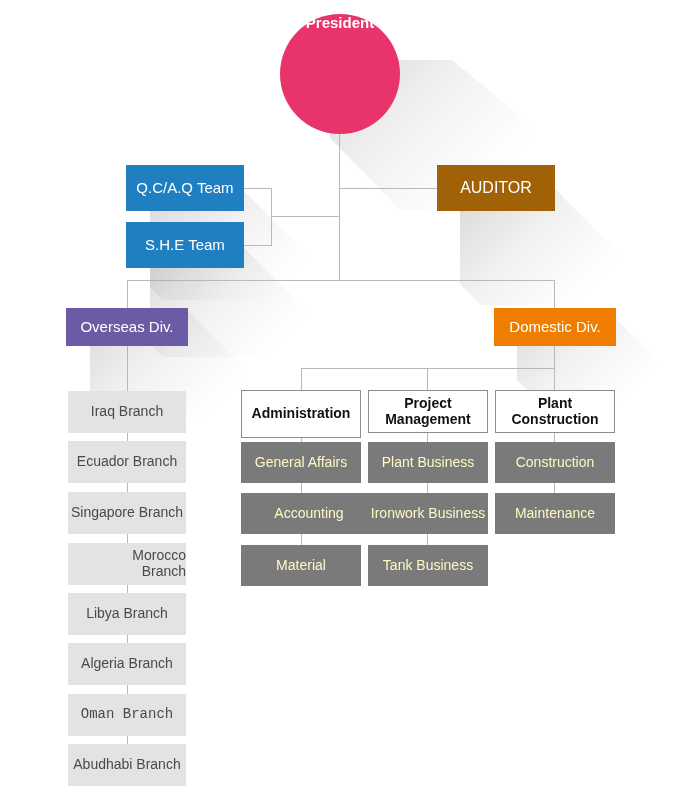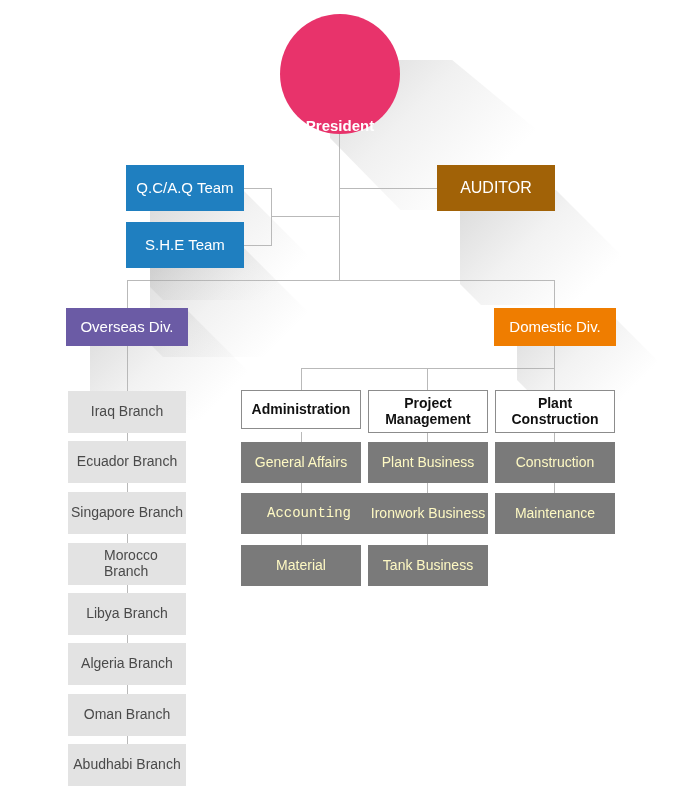--- a/index.html
+++ b/index.html
@@ -33,21 +33,21 @@
   .line.v { width: 1px; }
   .line.h { height: 1px; }
 
   
   .node {
     position: absolute;
     box-sizing: border-box;
     display: flex;
     align-items: center;
     justify-content: center;
-    text-align: left;
+    text-align: right;
     z-index: 3;
     line-height: 1.12;
   }
 
   
   .shadow {
     position: absolute;
     z-index: 2;
     pointer-events: none;
   }
@@ -58,21 +58,21 @@
     left: 280px;
     top: 14px;
     width: 120px;
     height: 120px;
     border-radius: 50%;
     background: #e8336b;
     color: #ffffff;
     font-size: 15px;
     font-weight: 600;
     display: flex;
-    align-items: flex-end;
+    align-items: flex-start;
     justify-content: center;
     z-index: 4;
   }
   .president-shadow {
     left: 330px;
     top: 60px;
     width: 235px;
     height: 150px;
     background: linear-gradient(135deg, rgba(160,160,160,0.40) 0%, rgba(190,190,190,0.22) 35%, rgba(255,255,255,0) 72%);
     clip-path: polygon(0% 0%, 52% 0%, 100% 62%, 100% 100%, 30% 100%, 0% 52%);
@@ -204,34 +204,34 @@
   </div>
   <div class="node branch" style="left:68px; top:543px; width:118px; height:42px;padding-left:36px;">
     <span>Morocco Branch</span>
   </div>
   <div class="node branch" style="left:68px; top:593px; width:118px; height:42px;">
     <span>Libya Branch</span>
   </div>
   <div class="node branch" style="left:68px; top:643px; width:118px; height:42px;">
     <span>Algeria Branch</span>
   </div>
-  <div class="node branch" style="left:68px; top:694px; width:118px; height:42px;">
+  <div class="node branch" style="left:68px; top:694px; width:118px; height:42px;font-family:Liberation Mono, monospace;">
     <span>Oman Branch</span>
   </div>
   <div class="node branch" style="left:68px; top:744px; width:118px; height:42px;">
     <span>Abudhabi Branch</span>
   </div>
 
-  <div class="node dept-head" style="left:241px; top:390px; width:120px; height:39px;">
+  <div class="node dept-head" style="left:241px; top:390px; width:120px; height:48px;">
     <span>Administration</span>
   </div>
   <div class="node dept-item" style="left:241px; top:442px; width:120px; height:41px;">
     <span>General Affairs</span>
   </div>
-  <div class="node dept-item" style="left:241px; top:493px; width:136px; height:41px;font-family:Liberation Mono, monospace;">
+  <div class="node dept-item" style="left:241px; top:493px; width:136px; height:41px;">
     <span>Accounting</span>
   </div>
   <div class="node dept-item" style="left:241px; top:545px; width:120px; height:41px;">
     <span>Material</span>
   </div>
 
   <div class="node dept-head" style="left:368px; top:390px; width:120px; height:43px; flex-direction:column;">
     <span>Project</span>
     <span>Management</span>
   </div>

